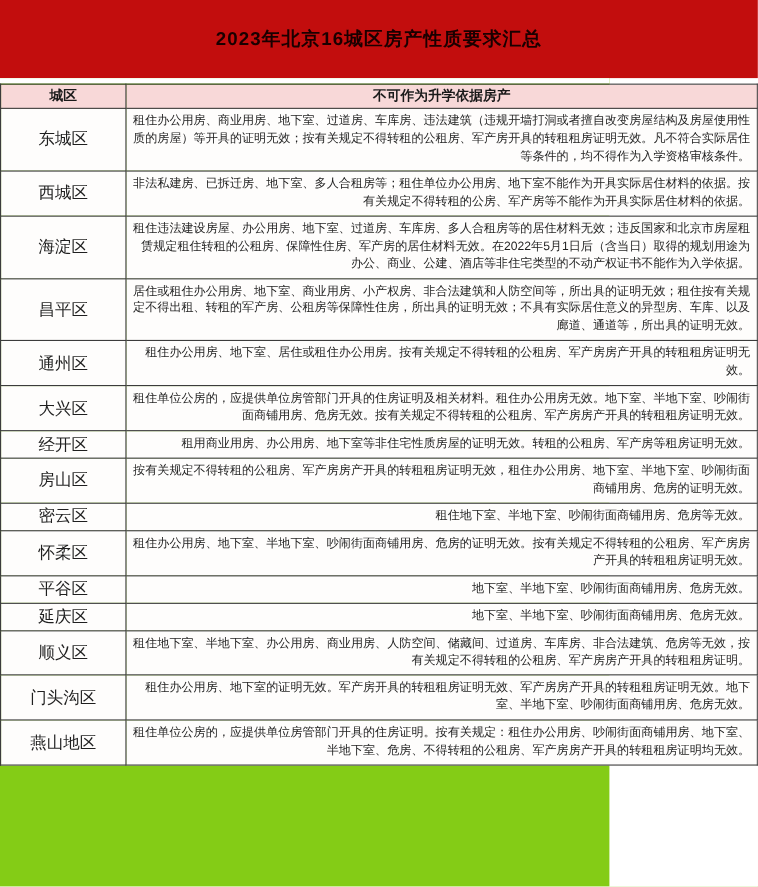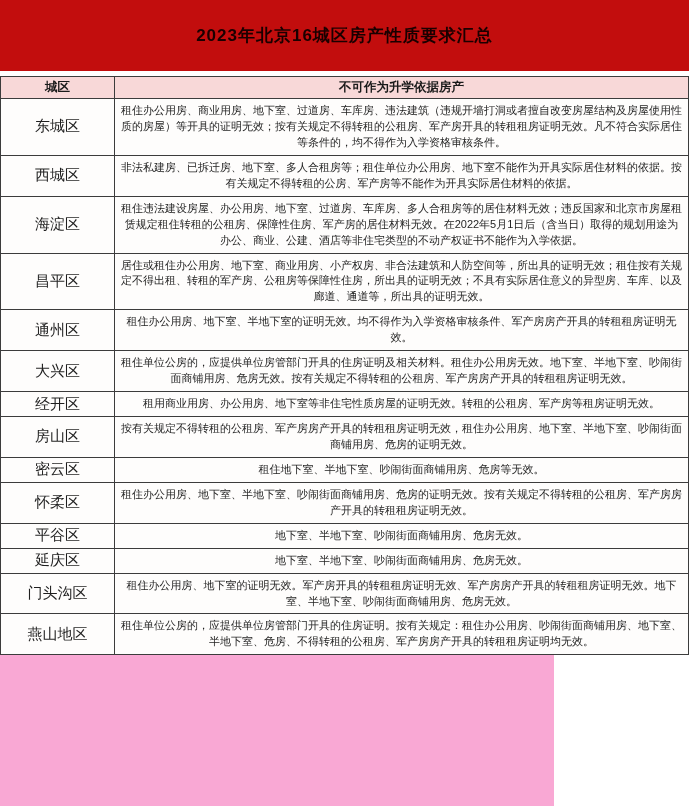--- a/index.html
+++ b/index.html
@@ -4,21 +4,21 @@
 <style>
   * { box-sizing: border-box; margin: 0; padding: 0; }
   html, body {
     width: 689px;
     background: #ffffff;
     font-family: "Liberation Sans", "DejaVu Sans", sans-serif;
   }
   .page {
     width: 554px;
     min-height: 806px;
-    background: #f9a8d4;
+    background: #84cc16;
     position: relative;
   }
   
   .banner {
     width: 689px;
     height: 71px;
     background: #c20d0d;
     display: flex;
     align-items: center;
     justify-content: center;
@@ -53,21 +53,21 @@
     text-align: center;
     font-size: 15px;
     color: #1f1f1f;
     background: #fefdfc;
     padding: 2px;
   }
   td.detail {
     font-size: 11px;
     color: #1f1f1f;
     background: #fefdfc;
-    text-align: center;
+    text-align: right;
     line-height: 1.45;
     padding: 4px 6px;
   }
 </style>
 </head>
 <body>
 
 <div class="page">
 
   <div class="banner">
@@ -95,21 +95,21 @@
         <tr>
           <td class="district">海淀区</td>
           <td class="detail">租住违法建设房屋、办公用房、地下室、过道房、车库房、多人合租房等的居住材料无效；违反国家和北京市房屋租赁规定租住转租的公租房、保障性住房、军产房的居住材料无效。在2022年5月1日后（含当日）取得的规划用途为办公、商业、公建、酒店等非住宅类型的不动产权证书不能作为入学依据。</td>
         </tr>
         <tr>
           <td class="district">昌平区</td>
           <td class="detail">居住或租住办公用房、地下室、商业用房、小产权房、非合法建筑和人防空间等，所出具的证明无效；租住按有关规定不得出租、转租的军产房、公租房等保障性住房，所出具的证明无效；不具有实际居住意义的异型房、车库、以及廊道、通道等，所出具的证明无效。</td>
         </tr>
         <tr>
           <td class="district">通州区</td>
-          <td class="detail">租住办公用房、地下室、半地下室的证明无效。均不得作为入学资格审核条件、军产房房产开具的转租租房证明无效。</td>
+          <td class="detail">租住办公用房、地下室、居住或租住办公用房。按有关规定不得转租的公租房、军产房房产开具的转租租房证明无效。</td>
         </tr>
         <tr>
           <td class="district">大兴区</td>
           <td class="detail">租住单位公房的，应提供单位房管部门开具的住房证明及相关材料。租住办公用房无效。地下室、半地下室、吵闹街面商铺用房、危房无效。按有关规定不得转租的公租房、军产房房产开具的转租租房证明无效。</td>
         </tr>
         <tr>
           <td class="district">经开区</td>
           <td class="detail">租用商业用房、办公用房、地下室等非住宅性质房屋的证明无效。转租的公租房、军产房等租房证明无效。</td>
         </tr>
         <tr>
@@ -126,20 +126,24 @@
         </tr>
         <tr>
           <td class="district">平谷区</td>
           <td class="detail">地下室、半地下室、吵闹街面商铺用房、危房无效。</td>
         </tr>
         <tr>
           <td class="district">延庆区</td>
           <td class="detail">地下室、半地下室、吵闹街面商铺用房、危房无效。</td>
         </tr>
         <tr>
+          <td class="district">顺义区</td>
+          <td class="detail">租住地下室、半地下室、办公用房、商业用房、人防空间、储藏间、过道房、车库房、非合法建筑、危房等无效，按有关规定不得转租的公租房、军产房房产开具的转租租房证明。</td>
+        </tr>
+        <tr>
           <td class="district">门头沟区</td>
           <td class="detail">租住办公用房、地下室的证明无效。军产房开具的转租租房证明无效、军产房房产开具的转租租房证明无效。地下室、半地下室、吵闹街面商铺用房、危房无效。</td>
         </tr>
         <tr>
           <td class="district">燕山地区</td>
           <td class="detail">租住单位公房的，应提供单位房管部门开具的住房证明。按有关规定：租住办公用房、吵闹街面商铺用房、地下室、半地下室、危房、不得转租的公租房、军产房房产开具的转租租房证明均无效。</td>
         </tr>
       </tbody>
   </table>
 

